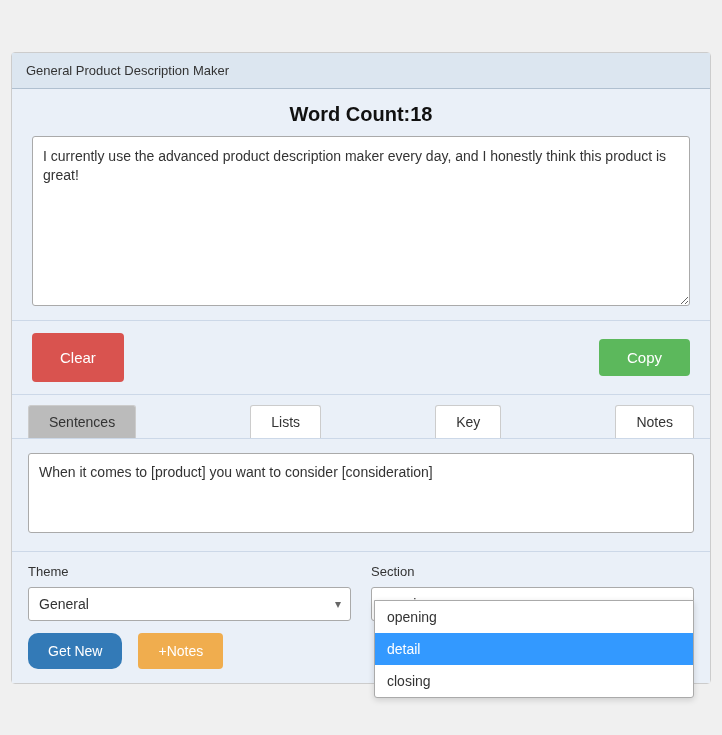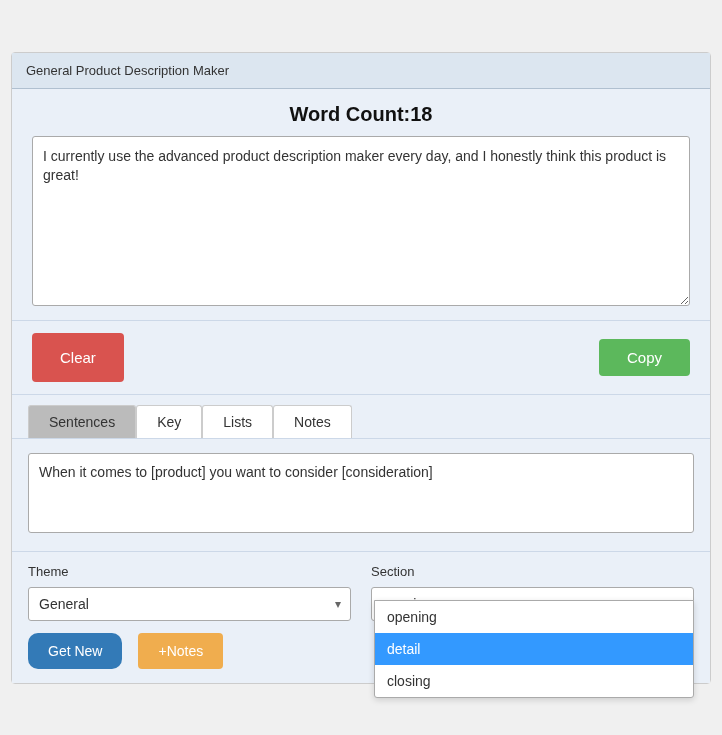--- a/index.html
+++ b/index.html
@@ -77,20 +77,21 @@
       cursor: pointer;
     }
     .tabs-section {
       background: #eaf0f8;
       padding: 10px 16px 0;
       border-bottom: 1px solid #ccd8e8;
     }
     .tabs-row {
       display: flex;
       gap: 0;
+      justify-content: space-between;
     }
     .tab {
       padding: 8px 20px;
       font-size: 14px;
       border: 1px solid #ccc;
       border-bottom: none;
       cursor: pointer;
       background: #fff;
       color: #333;
       border-radius: 3px 3px 0 0;
@@ -239,24 +240,24 @@
     <button class="btn-clear">Clear</button>
     <button class="btn-copy">Copy</button>
   </div>
 
   <div class="tabs-section">
     <div class="tabs-row">
       <div class="tab active">
         <span>Sentences</span>
       </div>
       <div class="tab">
+        <span>Lists</span>
+      </div>
+      <div class="tab">
         <span>Key</span>
-      </div>
-      <div class="tab">
-        <span>Lists</span>
       </div>
       <div class="tab">
         <span>Notes</span>
       </div>
     </div>
   </div>
 
   <div class="content-area">
     <textarea class="content-textarea" style="">When it comes to [product] you want to consider [consideration]</textarea>
   </div>

